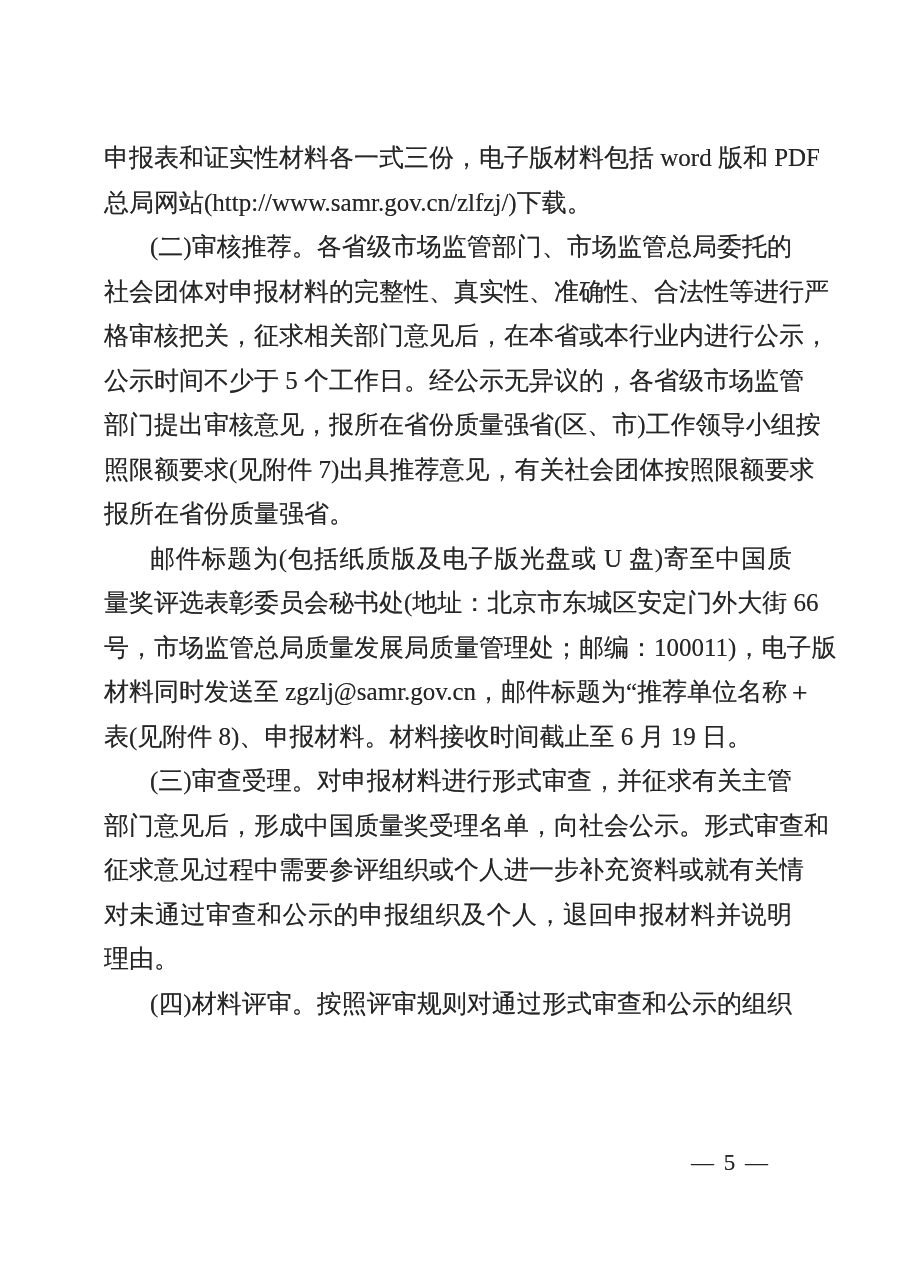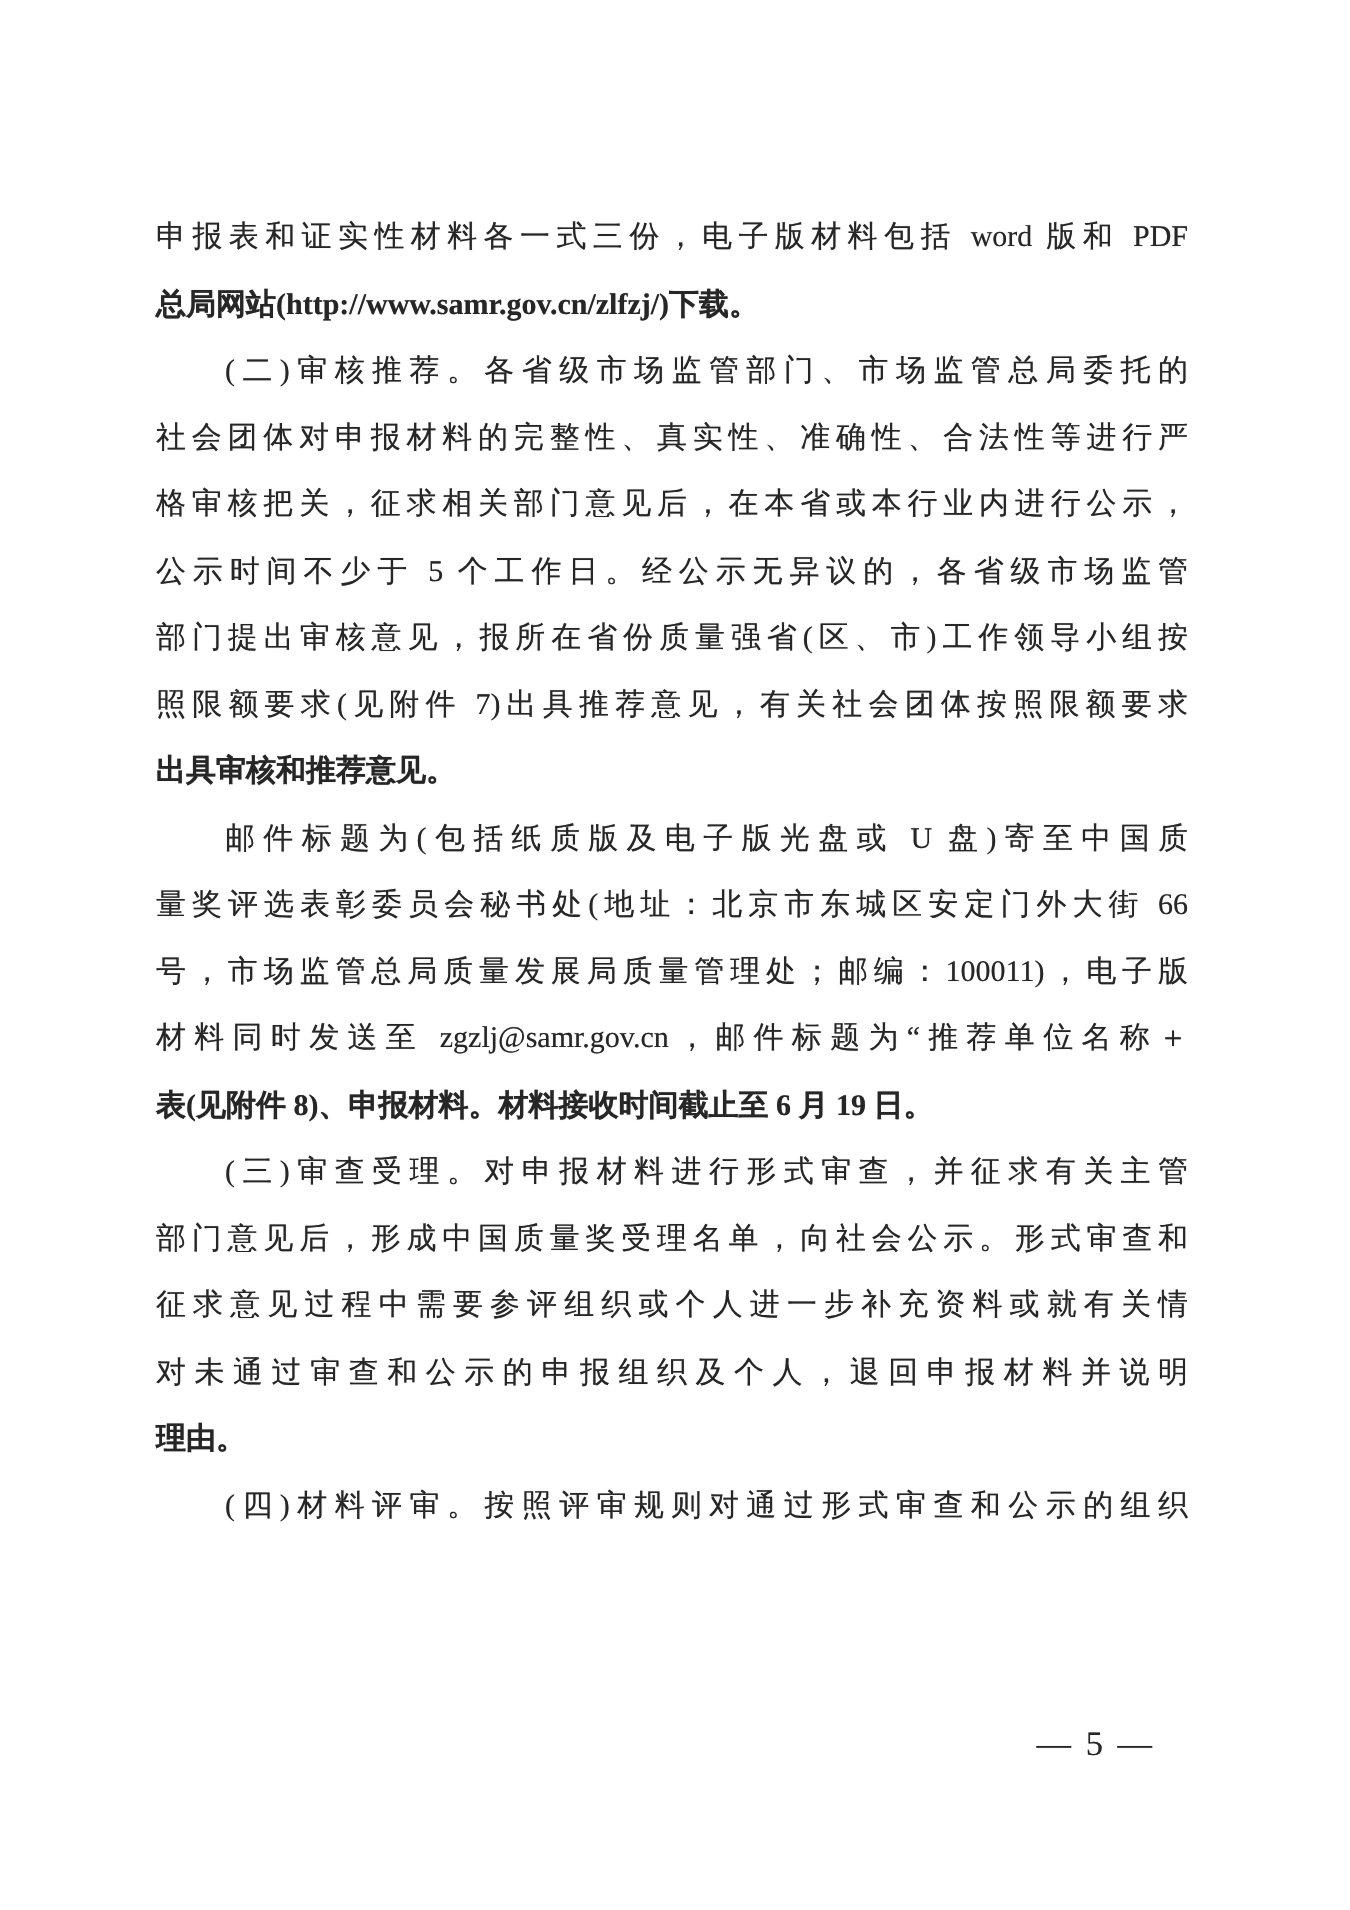--- a/index.html
+++ b/index.html
@@ -19,30 +19,29 @@
   }
   .textblock {
     position: absolute;
     left: 104px;
     right: 108px;
     top: 136px;
   }
   .line {
     height: 44.5px;
     line-height: 44.5px;
-    font-size: 20px;
+    font-size: 25px;
     white-space: nowrap;
     text-align: justify;
     text-align-last: justify;
     text-shadow: 0 0 0.5px rgba(30,30,30,0.55);
   }
   .line.nojustify {
     text-align: left;
     text-align-last: left;
-    font-weight: bold;
   }
   .line.indent {
     padding-left: 46px;
   }
   .page-number {
     position: absolute;
     top: 1150px;
     right: 130px;
     font-size: 23px;
     line-height: 26px;
@@ -56,21 +55,21 @@
 <div class="page">
   <div class="textblock">
     <div class="line">申报表和证实性材料各一式三份，电子版材料包括 word 版和 PDF</div>
     <div class="line nojustify">总局网站(http://www.samr.gov.cn/zlfzj/)下载。</div>
     <div class="line indent">(二)审核推荐。各省级市场监管部门、市场监管总局委托的</div>
     <div class="line">社会团体对申报材料的完整性、真实性、准确性、合法性等进行严</div>
     <div class="line">格审核把关，征求相关部门意见后，在本省或本行业内进行公示，</div>
     <div class="line">公示时间不少于 5 个工作日。经公示无异议的，各省级市场监管</div>
     <div class="line">部门提出审核意见，报所在省份质量强省(区、市)工作领导小组按</div>
     <div class="line">照限额要求(见附件 7)出具推荐意见，有关社会团体按照限额要求</div>
-    <div class="line nojustify">出具审核和推荐意见。</div>
+    <div class="line nojustify">报所在省份质量强省。</div>
     <div class="line indent">邮件标题为(包括纸质版及电子版光盘或 U 盘)寄至中国质</div>
     <div class="line">量奖评选表彰委员会秘书处(地址：北京市东城区安定门外大街 66</div>
     <div class="line">号，市场监管总局质量发展局质量管理处；邮编：100011)，电子版</div>
     <div class="line">材料同时发送至 zgzlj@samr.gov.cn，邮件标题为“推荐单位名称＋</div>
     <div class="line nojustify">表(见附件 8)、申报材料。材料接收时间截止至 6 月 19 日。</div>
     <div class="line indent">(三)审查受理。对申报材料进行形式审查，并征求有关主管</div>
     <div class="line">部门意见后，形成中国质量奖受理名单，向社会公示。形式审查和</div>
     <div class="line">征求意见过程中需要参评组织或个人进一步补充资料或就有关情</div>
     <div class="line">对未通过审查和公示的申报组织及个人，退回申报材料并说明</div>
     <div class="line nojustify">理由。</div>

